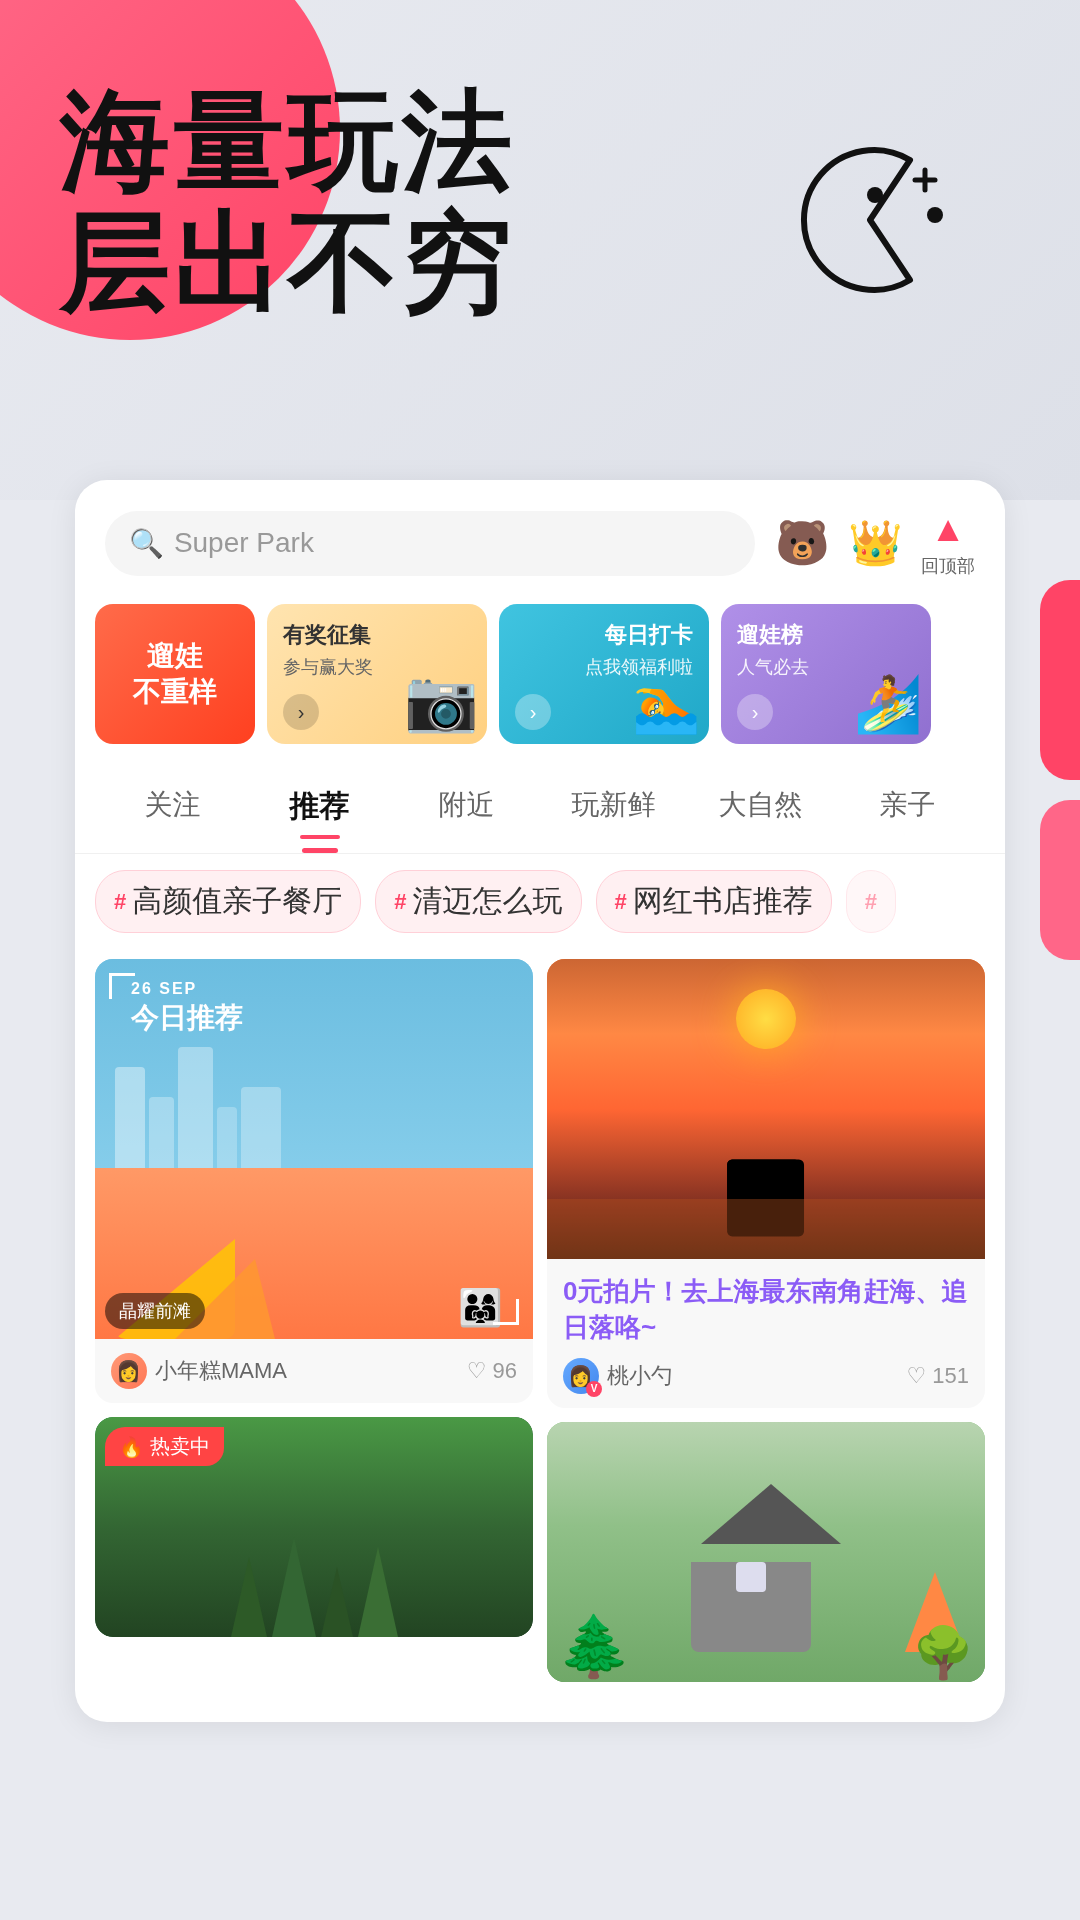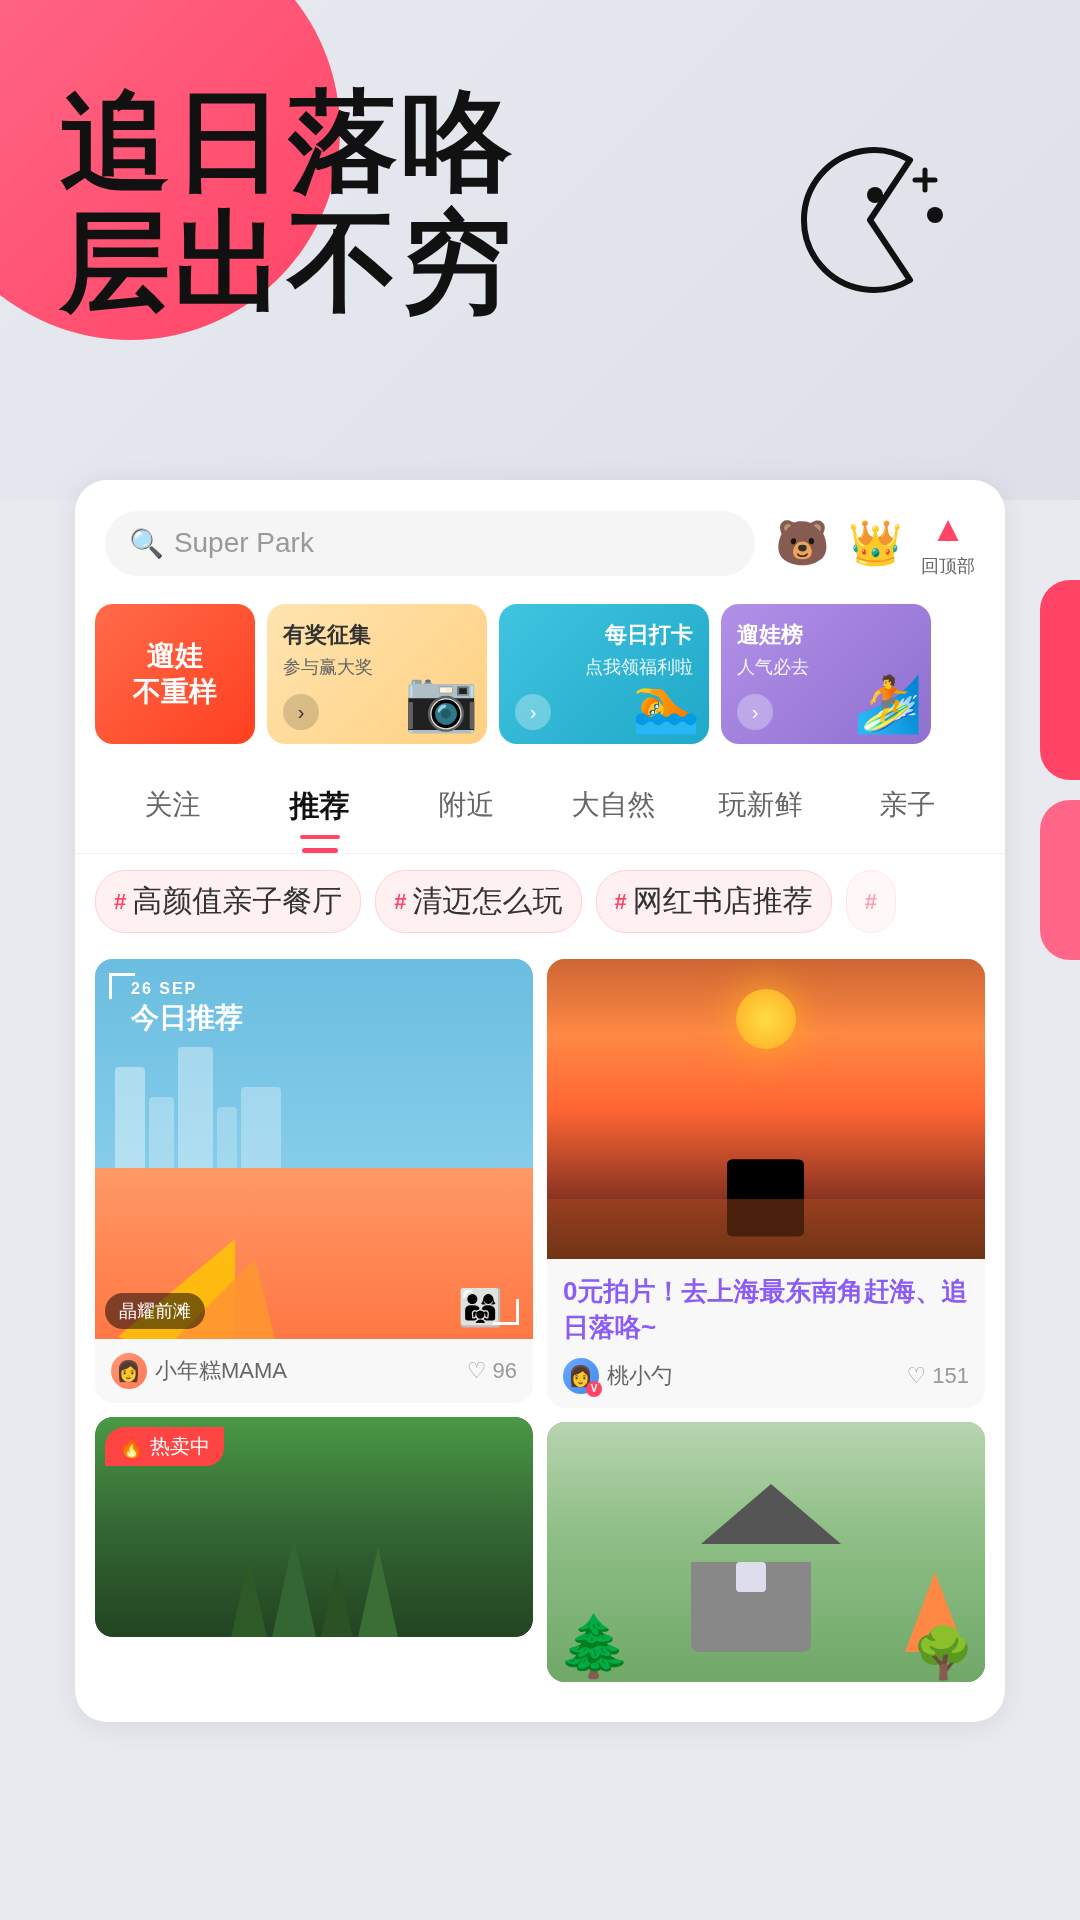--- a/index.html
+++ b/index.html
@@ -472,21 +472,21 @@
       margin-left: 20px;
       margin-top: 20px;
     }
   </style>
 </head>
 <body>
 
 <div class="hero">
   <div class="hero-circle"></div>
   <div class="hero-text">
-    <div class="hero-title-1">追日落咯</div>
+    <div class="hero-title-1">海量玩法</div>
     <div class="hero-title-2">层出不穷</div>
   </div>
 
   <div class="pacman-icon">
     <svg viewBox="0 0 180 160" width="180" height="160">
 
       <path d="M90,80 L130,20 A70,70 0 1,0 130,140 Z" fill="none" stroke="#111" stroke-width="6" stroke-linejoin="round"></path>
 
       <circle cx="95" cy="55" r="8" fill="#111"></circle>
 
@@ -554,22 +554,22 @@
     </div>
   </div>
 
   <div class="nav-tabs">
     <div class="nav-tab">关注</div>
     <div class="nav-tab active" style="font-weight:900; color:#111; position:relative;">
       推荐
       <span style="position:absolute; bottom:-16px; left:50%; transform:translateX(-50%); width:36px; height:5px; background:#ff4466; border-radius:3px; display:block;"></span>
     </div>
     <div class="nav-tab">附近</div>
+    <div class="nav-tab">玩新鲜</div>
     <div class="nav-tab">大自然</div>
-    <div class="nav-tab">玩新鲜</div>
     <div class="nav-tab">亲子</div>
   </div>
 
   <div class="tag-row">
     <div class="tag-pill">
       <span class="tag-hash">#</span>
       <span class="tag-text">高颜值亲子餐厅</span>
     </div>
     <div class="tag-pill">
       <span class="tag-hash">#</span>

